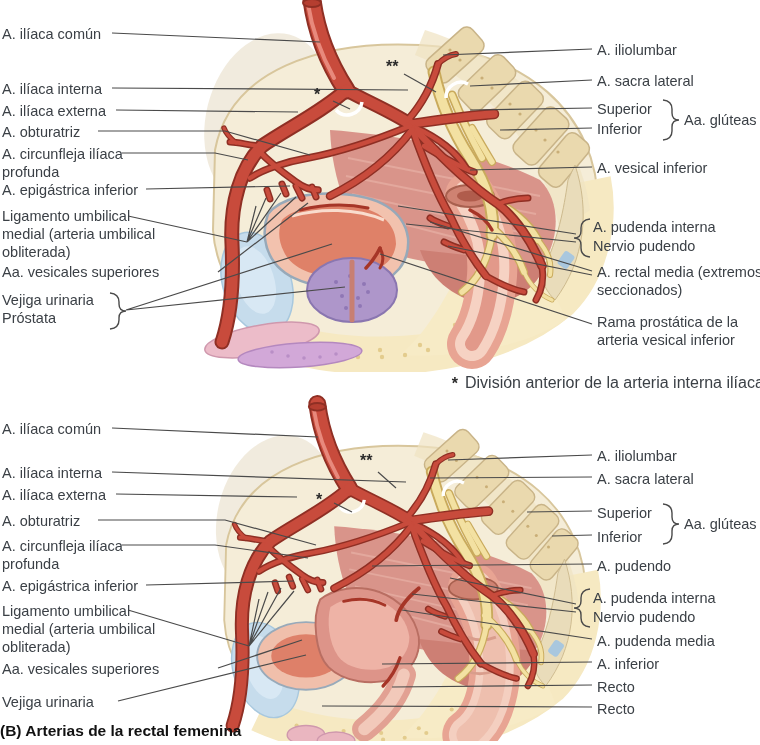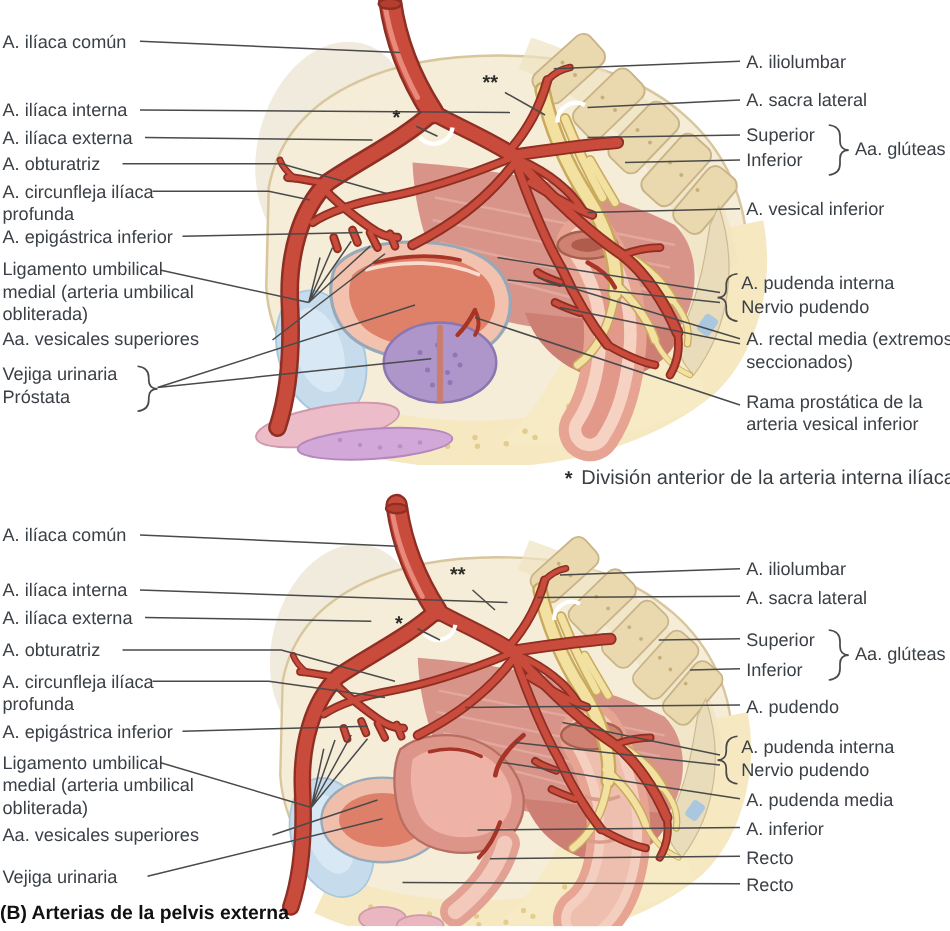--- a/index.html
+++ b/index.html
@@ -323,21 +323,21 @@
 
   <div class="lbl" style="left:2px;top:420px">A. ilíaca común</div>
   <div class="lbl" style="left:2px;top:464px">A. ilíaca interna</div>
   <div class="lbl" style="left:2px;top:486px">A. ilíaca externa</div>
   <div class="lbl" style="left:2px;top:512px">A. obturatriz</div>
   <div class="lbl wrap" style="left:2px;top:537px;width:145px">A. circunfleja ilíaca profunda</div>
   <div class="lbl" style="left:2px;top:577px">A. epigástrica inferior</div>
   <div class="lbl wrap" style="left:2px;top:602px;width:172px">Ligamento umbilical medial (arteria umbilical obliterada)</div>
   <div class="lbl" style="left:2px;top:660px">Aa. vesicales superiores</div>
   <div class="lbl" style="left:2px;top:693px">Vejiga urinaria</div>
-  <div class="title" style="left:0;top:722px">(B) Arterias de la pelvis externa</div>
+  <div class="title" style="left:0;top:722px">(B) Arterias de la rectal femenina</div>
 
   <div class="lbl" style="left:597px;top:447px">A. iliolumbar</div>
   <div class="lbl" style="left:597px;top:470px">A. sacra lateral</div>
   <div class="lbl" style="left:597px;top:504px">Superior</div>
   <div class="lbl" style="left:597px;top:528px">Inferior</div>
   <div class="lbl" style="left:684px;top:515px">Aa. glúteas</div>
   <div class="lbl" style="left:597px;top:557px">A. pudendo</div>
   <div class="lbl" style="left:593px;top:589px">A. pudenda interna</div>
   <div class="lbl" style="left:593px;top:608px">Nervio pudendo</div>
   <div class="lbl" style="left:597px;top:632px">A. pudenda media</div>

